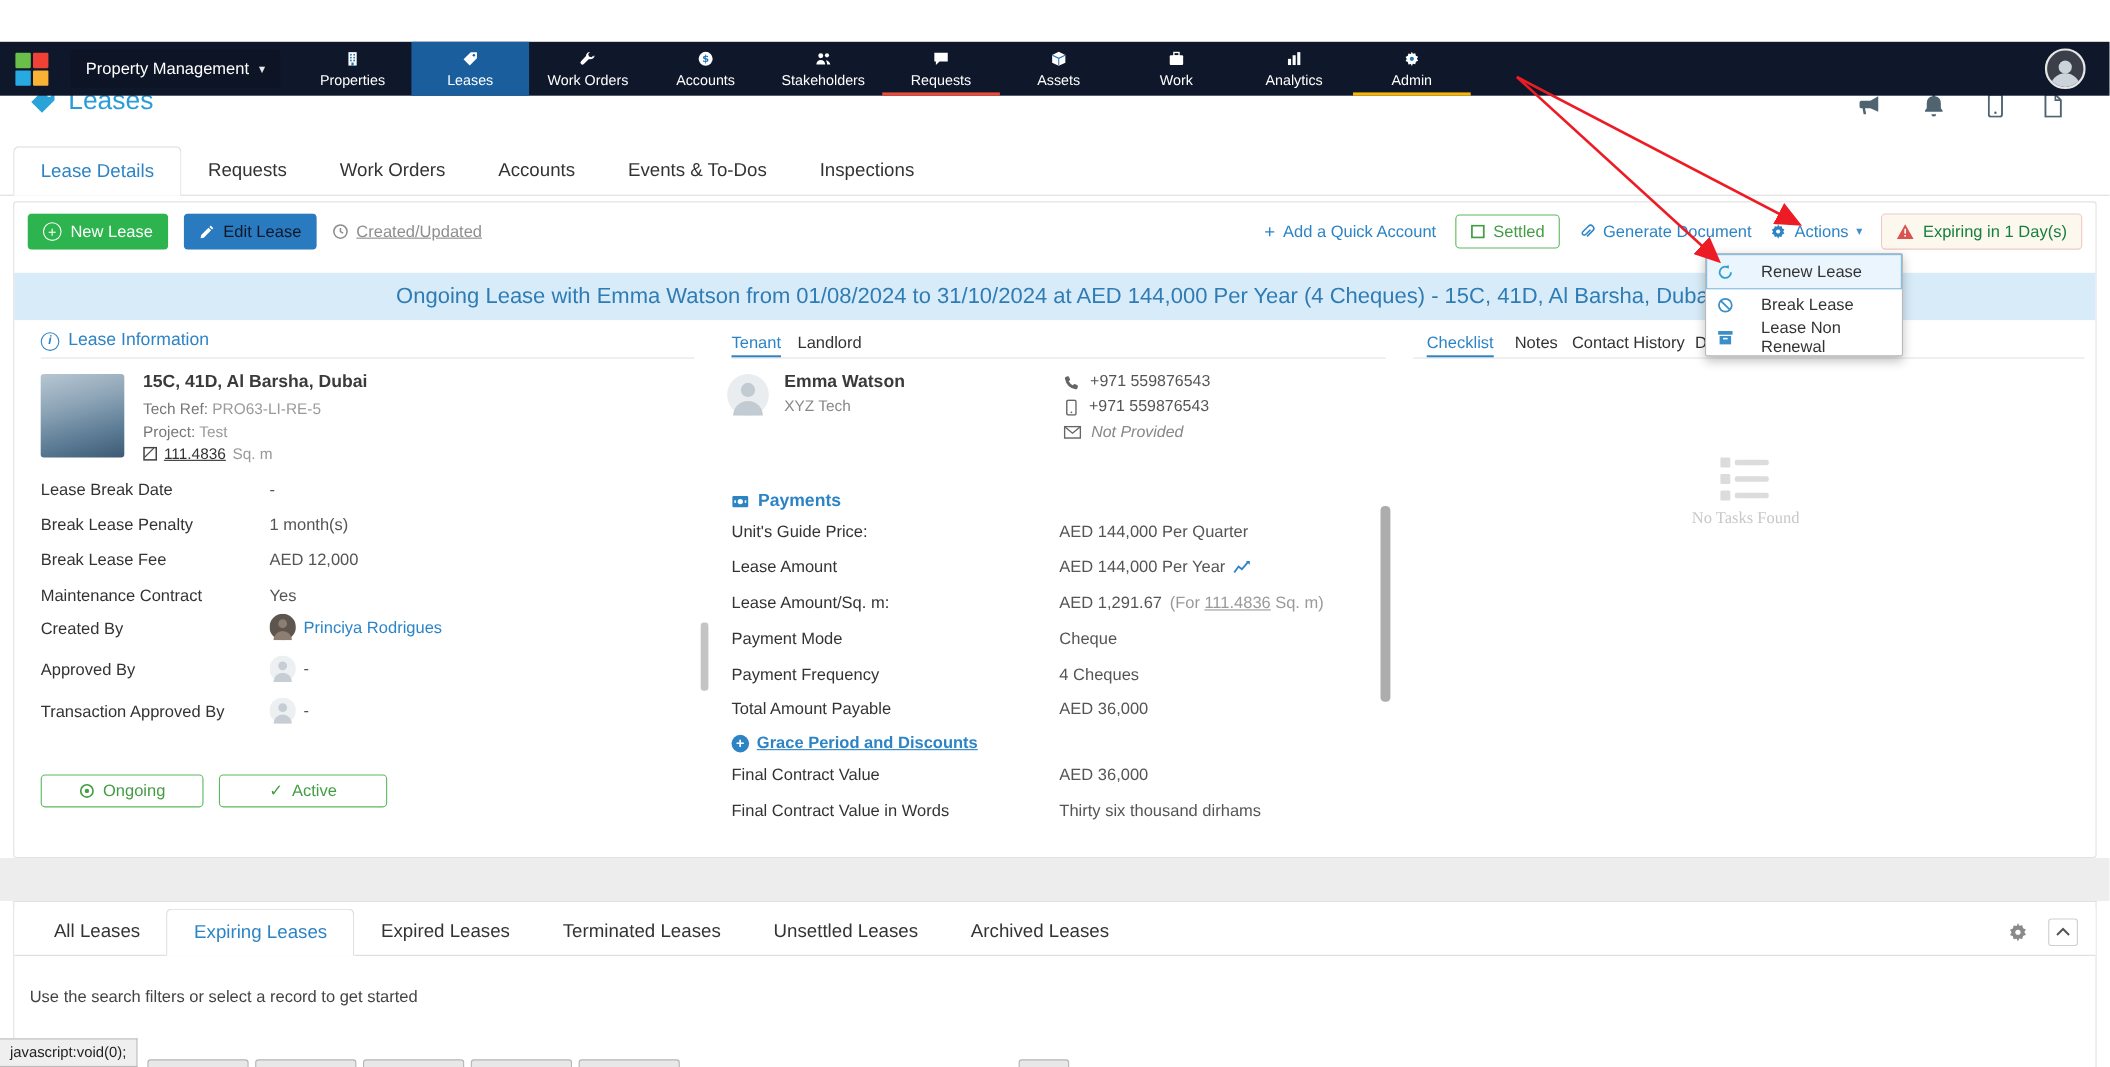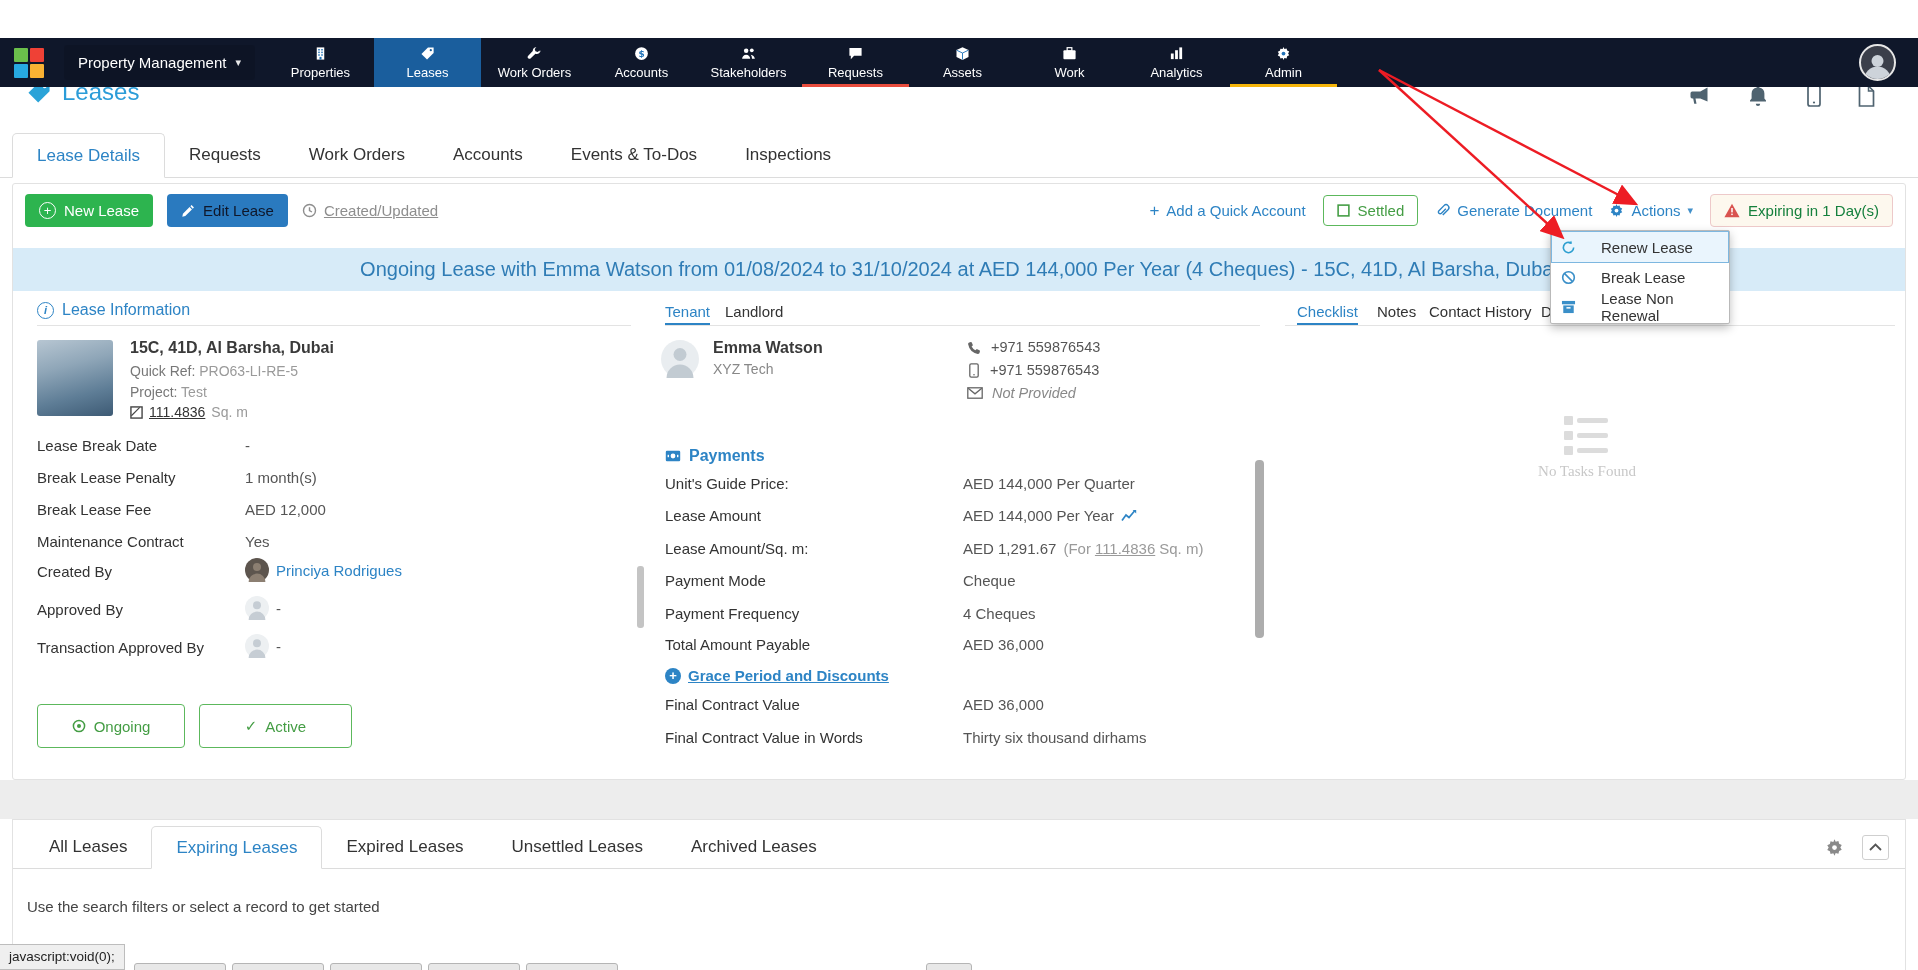--- a/index.html
+++ b/index.html
@@ -44,21 +44,21 @@
   .banner { position:absolute; left:0; right:0; top:64px; height:43px; background:#d7ebf8; color:#2f7cb5; font-size:20px; display:flex; align-items:center; justify-content:center; white-space:nowrap; overflow:hidden; }
 
   .col { position:absolute; top:117px; height:478px; }
   .col-head { position:absolute; display:flex; align-items:center; gap:8px; font-size:16px; color:#2d84c5; }
   .divider { position:absolute; top:24px; height:1px; background:#e3e3e3; }
   .info-i { width:17px; height:17px; border-radius:50%; border:1.5px solid #2d84c5; color:#2d84c5; font-size:11px; font-weight:bold; font-style:italic; display:inline-flex; align-items:center; justify-content:center; }
 
   .frow-label { position:absolute; left:12px; font-size:15px; color:#333; white-space:nowrap; }
   .frow-value { position:absolute; font-size:15px; color:#555; white-space:nowrap; display:flex; align-items:center; gap:7px; }
 
-  .pill { position:absolute; display:flex; align-items:center; justify-content:center; gap:8px; height:44px; border:1px solid #5cb85c; color:#449d44; border-radius:4px; font-size:15px; background:#fff; cursor:pointer; }
+  .pill { position:absolute; display:flex; align-items:center; justify-content:center; gap:8px; height:30px; border:1px solid #5cb85c; color:#449d44; border-radius:4px; font-size:15px; background:#fff; cursor:pointer; }
 
   .subtab { position:absolute; top:2px; font-size:15px; color:#333; cursor:pointer; white-space:nowrap; }
   .subtab.active { color:#2d84c5; }
   .subtab.active::after { content:""; position:absolute; left:0; right:0; bottom:-5px; height:2px; background:#2d84c5; }
 
   .dropdown { position:absolute; left:1550px; top:230px; width:180px; background:#fff; border:1px solid #b9b9b9; border-radius:2px; box-shadow:0 4px 10px rgba(0,0,0,.25); z-index:40; padding:1px; }
   .dd-item { height:30px; display:flex; align-items:center; gap:25px; padding:0 9px; font-size:15px; color:#333; cursor:pointer; background:#fff; }
   .dd-item.hl { background:#eaf5fd; outline:1px solid #7db7e0; }
 
   .annot { position:absolute; left:0; top:0; z-index:60; pointer-events:none; }
@@ -336,21 +336,21 @@
     <div class="col" style="left:12px; width:618px;">
       <div class="col-head" style="left:12px; top:0;">
         <span class="info-i">i</span>
         <span>Lease Information</span>
       </div>
       <div class="divider" style="left:12px; width:594px;"></div>
 
       <div class="abs" style="left:12px; top:39px; width:76px; height:76px; border-radius:3px; background:linear-gradient(165deg,#b7c6d2 0%,#8fa6b8 35%,#5e7d96 70%,#3d5a74 100%);"></div>
       <div class="abs" style="left:105px; top:38px; font-size:16px; font-weight:bold; color:#3a3a3a;">15C, 41D, Al Barsha, Dubai</div>
       <div class="abs" style="left:105px; top:62px; font-size:14px; color:#777;">
-        <span>Quick Ref:</span>
+        <span>Tech Ref:</span>
         <span style="color:#9a9a9a;">PRO63-LI-RE-5</span>
       </div>
       <div class="abs" style="left:105px; top:83px; font-size:14px; color:#777;">
         <span>Project:</span>
         <span style="color:#9a9a9a;">Test</span>
       </div>
       <div class="abs" style="left:105px; top:103px; font-size:14px; color:#777; display:flex; align-items:center; gap:6px;">
         <span class="ic">
             <svg width="13" height="13" viewBox="0 0 14 14">
               <rect x="1" y="1" width="12" height="12" fill="none" stroke="#444" stroke-width="1.5"></rect>
@@ -577,20 +577,23 @@
       <div class="tab">
           <span>All Leases</span>
         </div>
       <div class="tab active">
           <span>Expiring Leases</span>
         </div>
       <div class="tab">
           <span>Expired Leases</span>
         </div>
       <div class="tab">
+          <span>Terminated Leases</span>
+        </div>
+      <div class="tab">
           <span>Unsettled Leases</span>
         </div>
       <div class="tab">
           <span>Archived Leases</span>
         </div>
       <div class="tabs-right" style="gap:18px;">
         <span class="ic" style="cursor:pointer;">
             <svg width="19" height="19" viewBox="0 0 16 16">
               <path fill="#8a8a8a" d="M8 1l1 2.1 2.3-.5.6 2.3 2.2 1-1.2 2 1.2 2-2.2 1-.6 2.3-2.3-.5L8 15l-1-2.1-2.3.5-.6-2.3-2.2-1 1.2-2-1.2-2 2.2-1 .6-2.3 2.3.5z"></path>
               <circle cx="8" cy="8" r="2" fill="#fff"></circle>

